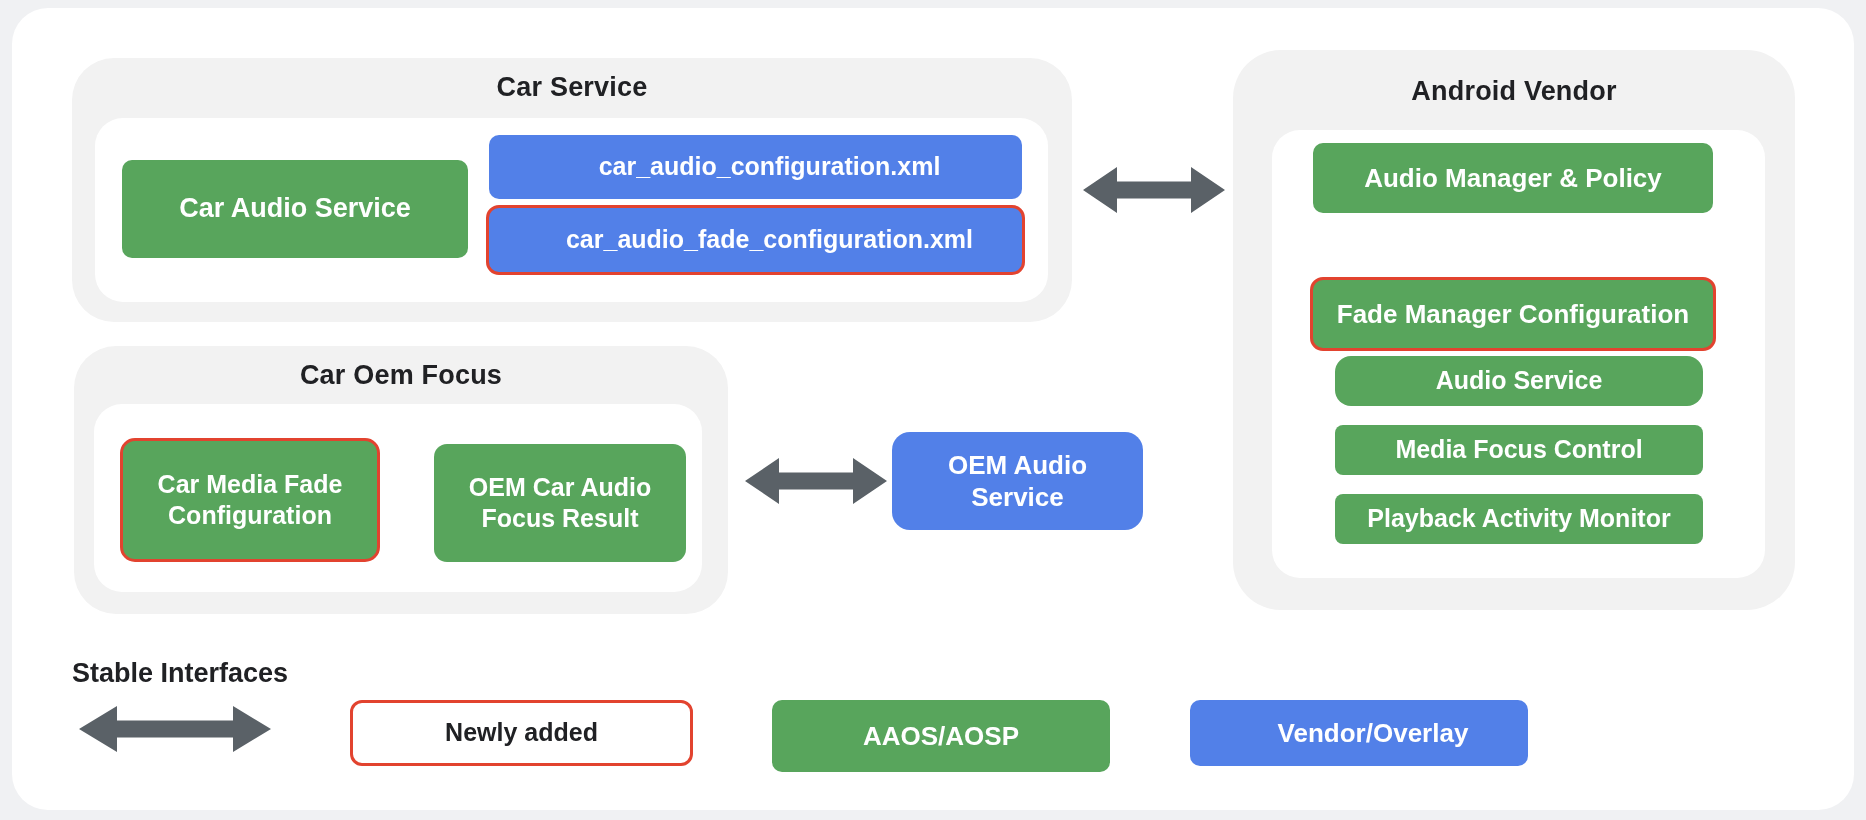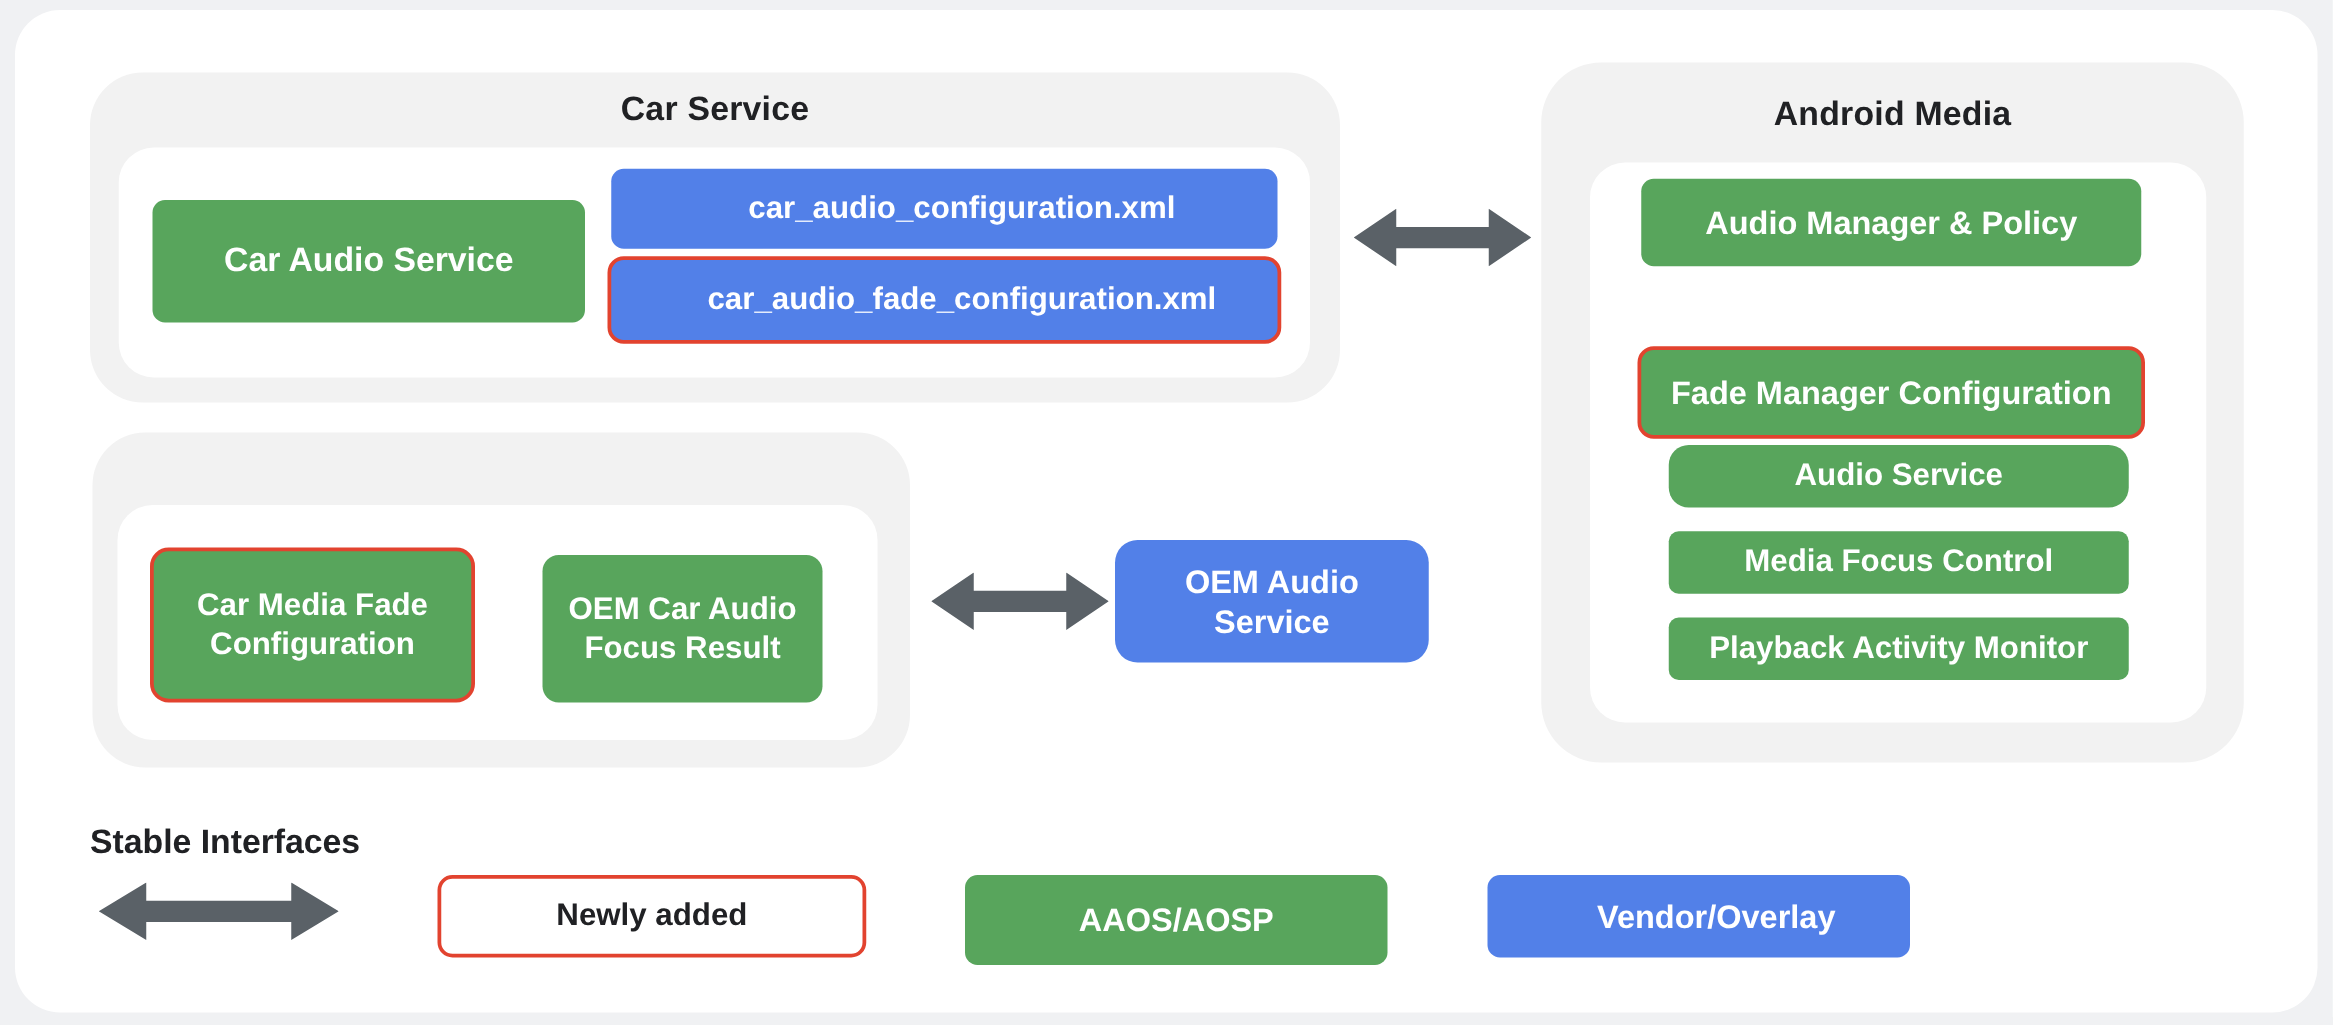--- a/index.html
+++ b/index.html
@@ -77,39 +77,40 @@
 
   <div class="node blue" style="left:489px; top:135px; width:533px; height:64px; border-radius:10px; font-size:25px;">car_audio_configuration.xml</div>
 
   <div class="node blue red-outline" style="left:486px; top:205px; width:539px; height:70px; border-radius:13px; font-size:25px;">car_audio_fade_configuration.xml</div>
 
   <svg class="arrow" style="left:1083px; top:167px;" width="142" height="46" viewBox="0 0 142 46">
     <polygon points="0,23 34,0 34,14.5 108,14.5 108,0 142,23 108,46 108,31.5 34,31.5 34,46" fill="#5A6167"></polygon>
   </svg>
 
   <div class="container" style="left:1233px; top:50px; width:562px; height:560px; border-radius:48px;"></div>
-  <div class="group-title" style="left:1233px; top:76px; width:562px;">Android Media</div>
+  <div class="group-title" style="left:1233px; top:76px; width:562px;">Android Vendor</div>
   <div class="inner-panel" style="left:1272px; top:130px; width:493px; height:448px;"></div>
 
   <div class="node green" style="left:1313px; top:143px; width:400px; height:70px; border-radius:10px; font-size:26px;">Audio Manager &amp; Policy</div>
 
   <div class="node green red-outline" style="left:1310px; top:229px; width:406px; height:74px; border-radius:13px; font-size:26px;margin-top:48px;">Fade Manager Configuration</div>
 
   <div class="node green" style="left:1335px; top:356px; width:368px; height:50px; border-radius:16px; font-size:25px;">Audio Service</div>
 
   <div class="node green" style="left:1335px; top:425px; width:368px; height:50px; border-radius:8px; font-size:25px;">Media Focus Control</div>
 
   <div class="node green" style="left:1335px; top:494px; width:368px; height:50px; border-radius:8px; font-size:25px;">Playback Activity Monitor</div>
 
   <div class="container" style="left:74px; top:346px; width:654px; height:268px;"></div>
+  <div class="group-title" style="left:74px; top:360px; width:654px;">Car Oem Focus</div>
   <div class="inner-panel" style="left:94px; top:404px; width:608px; height:188px;"></div>
 
   <div class="node green red-outline" style="left:120px; top:438px; width:260px; height:124px; border-radius:15px; font-size:25px; padding:0 26px;">Car Media Fade Configuration</div>
 
-  <div class="node green" style="left:434px; top:444px; width:224px; height:118px; border-radius:13px; font-size:25px; padding:0 10px;">OEM Car Audio Focus Result</div>
+  <div class="node green" style="left:434px; top:444px; width:252px; height:118px; border-radius:13px; font-size:25px; padding:0 10px;">OEM Car Audio Focus Result</div>
 
   <svg class="arrow" style="left:745px; top:458px;" width="142" height="46" viewBox="0 0 142 46">
     <polygon points="0,23 34,0 34,14.5 108,14.5 108,0 142,23 108,46 108,31.5 34,31.5 34,46" fill="#5A6167"></polygon>
   </svg>
 
   <div class="node blue" style="left:892px; top:432px; width:251px; height:98px; border-radius:18px; font-size:26px; padding:0 40px;">OEM Audio Service</div>
 
   <div class="legend-label" style="left:72px; top:658px;">Stable Interfaces</div>
 
   <svg class="arrow" style="left:79px; top:706px;" width="192" height="46" viewBox="0 0 192 46">

